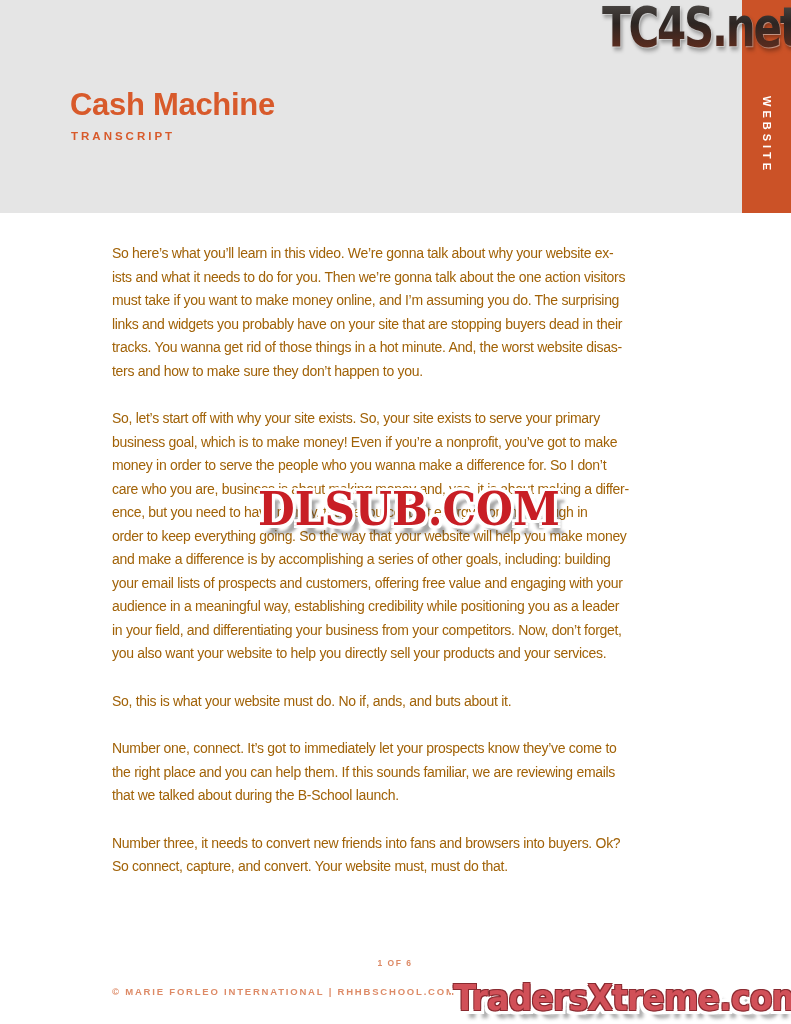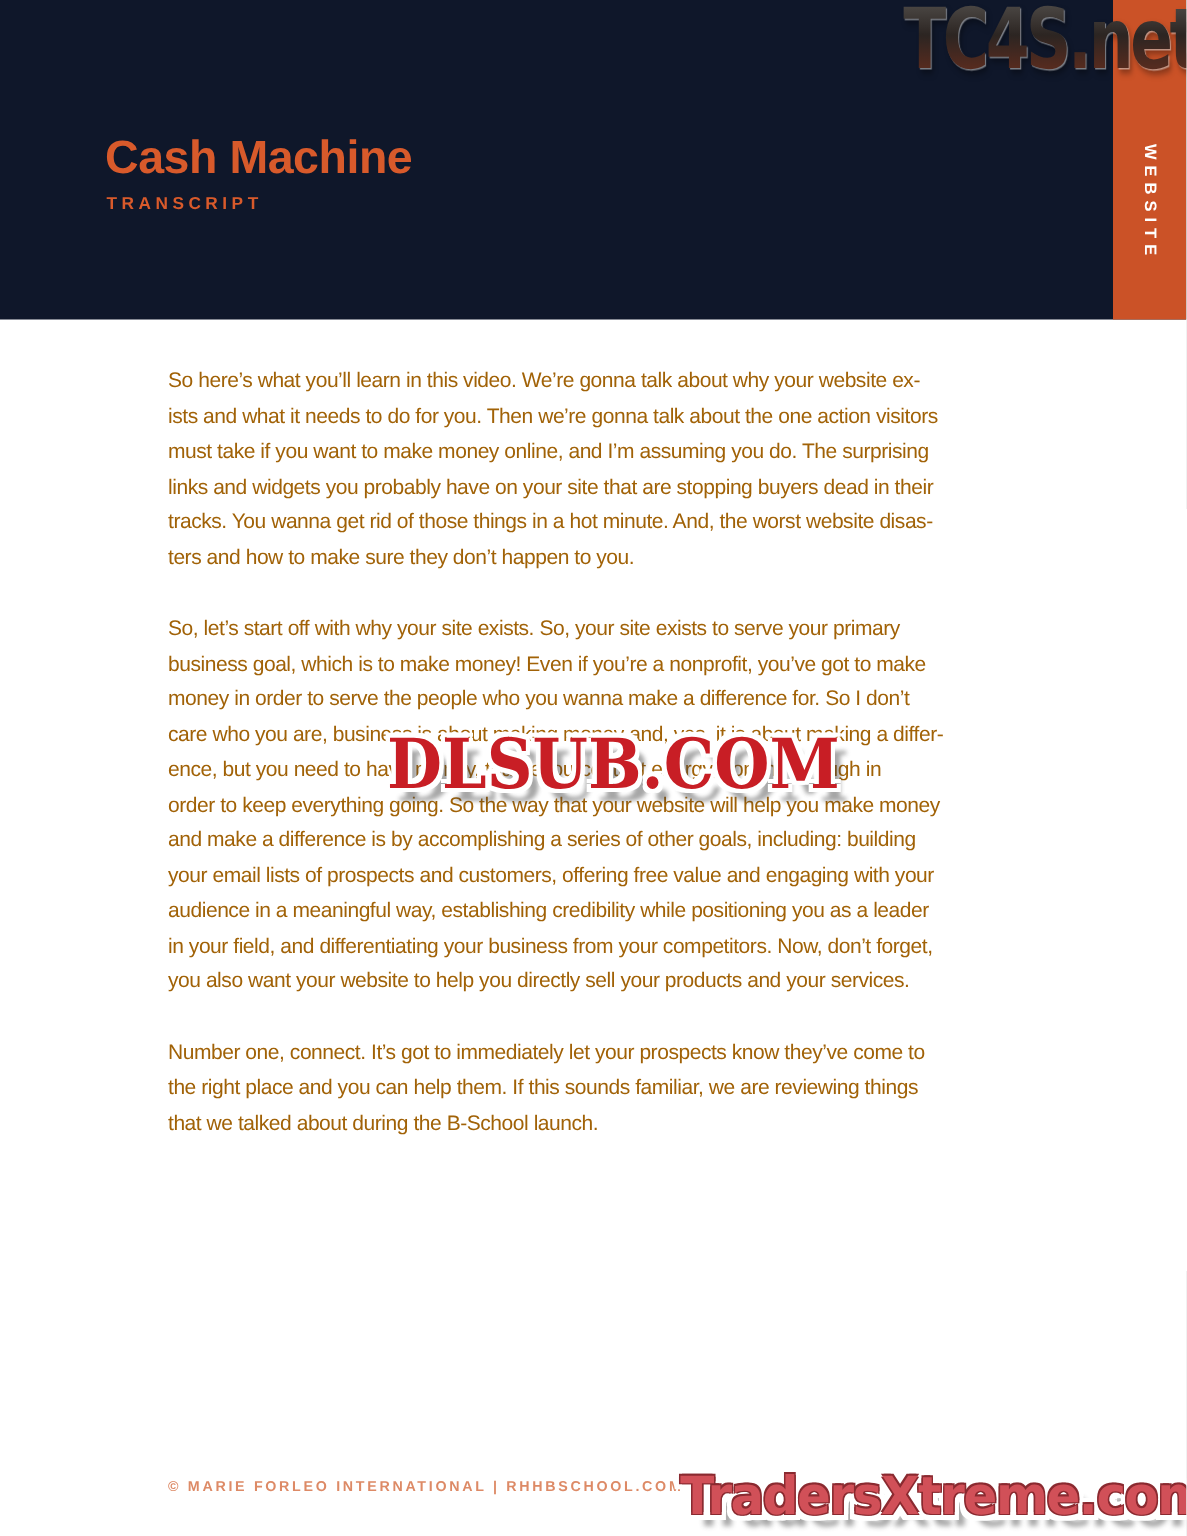--- a/index.html
+++ b/index.html
@@ -11,21 +11,21 @@
     margin: 0 auto;
     background: #ffffff;
     overflow: hidden;
     font-family: "Liberation Sans", sans-serif;
   }
   
   .band {
     position: absolute;
     left: 0; top: 0;
     width: 791px; height: 213px;
-    background: #0f172a;
+    background: #e5e5e5;
   }
   .page-title {
     position: absolute;
     left: 70px; top: 88px;
     font-size: 31px;
     font-weight: bold;
     letter-spacing: -0.3px;
     color: #D85A2B;
     line-height: 1.1;
   }
@@ -166,24 +166,28 @@
 business goal, which is to make money! Even if you’re a nonprofit, you’ve got to make
 money in order to serve the people who you wanna make a difference for. So I don’t
 care who you are, business is about making money and, yes, it is about making a differ-
 ence, but you need to have money, that resource, that energy, coming through in
 order to keep everything going. So the way that your website will help you make money
 and make a difference is by accomplishing a series of other goals, including: building
 your email lists of prospects and customers, offering free value and engaging with your
 audience in a meaningful way, establishing credibility while positioning you as a leader
 in your field, and differentiating your business from your competitors. Now, don’t forget,
 you also want your website to help you directly sell your products and your services.</p>
+      <p class="para">So, this is what your website must do. No if, ands, and buts about it.</p>
       <p class="para">Number one, connect. It’s got to immediately let your prospects know they’ve come to
-the right place and you can help them. If this sounds familiar, we are reviewing things
+the right place and you can help them. If this sounds familiar, we are reviewing emails
 that we talked about during the B-School launch.</p>
+      <p class="para">Number three, it needs to convert new friends into fans and browsers into buyers. Ok?
+So connect, capture, and convert. Your website must, must do that.</p>
     </main>
 
+  <div class="footer-pagenum">1 OF 6</div>
   <div class="footer-copyright">© MARIE FORLEO INTERNATIONAL | RHHBSCHOOL.COM</div>
 
   <div class="wm-topright">TC4S.net</div>
   <div class="wm-center">DLSUB.COM</div>
   <div class="wm-bottomright">TradersXtreme.com</div>
 
 </div>
 
 </body></html>

